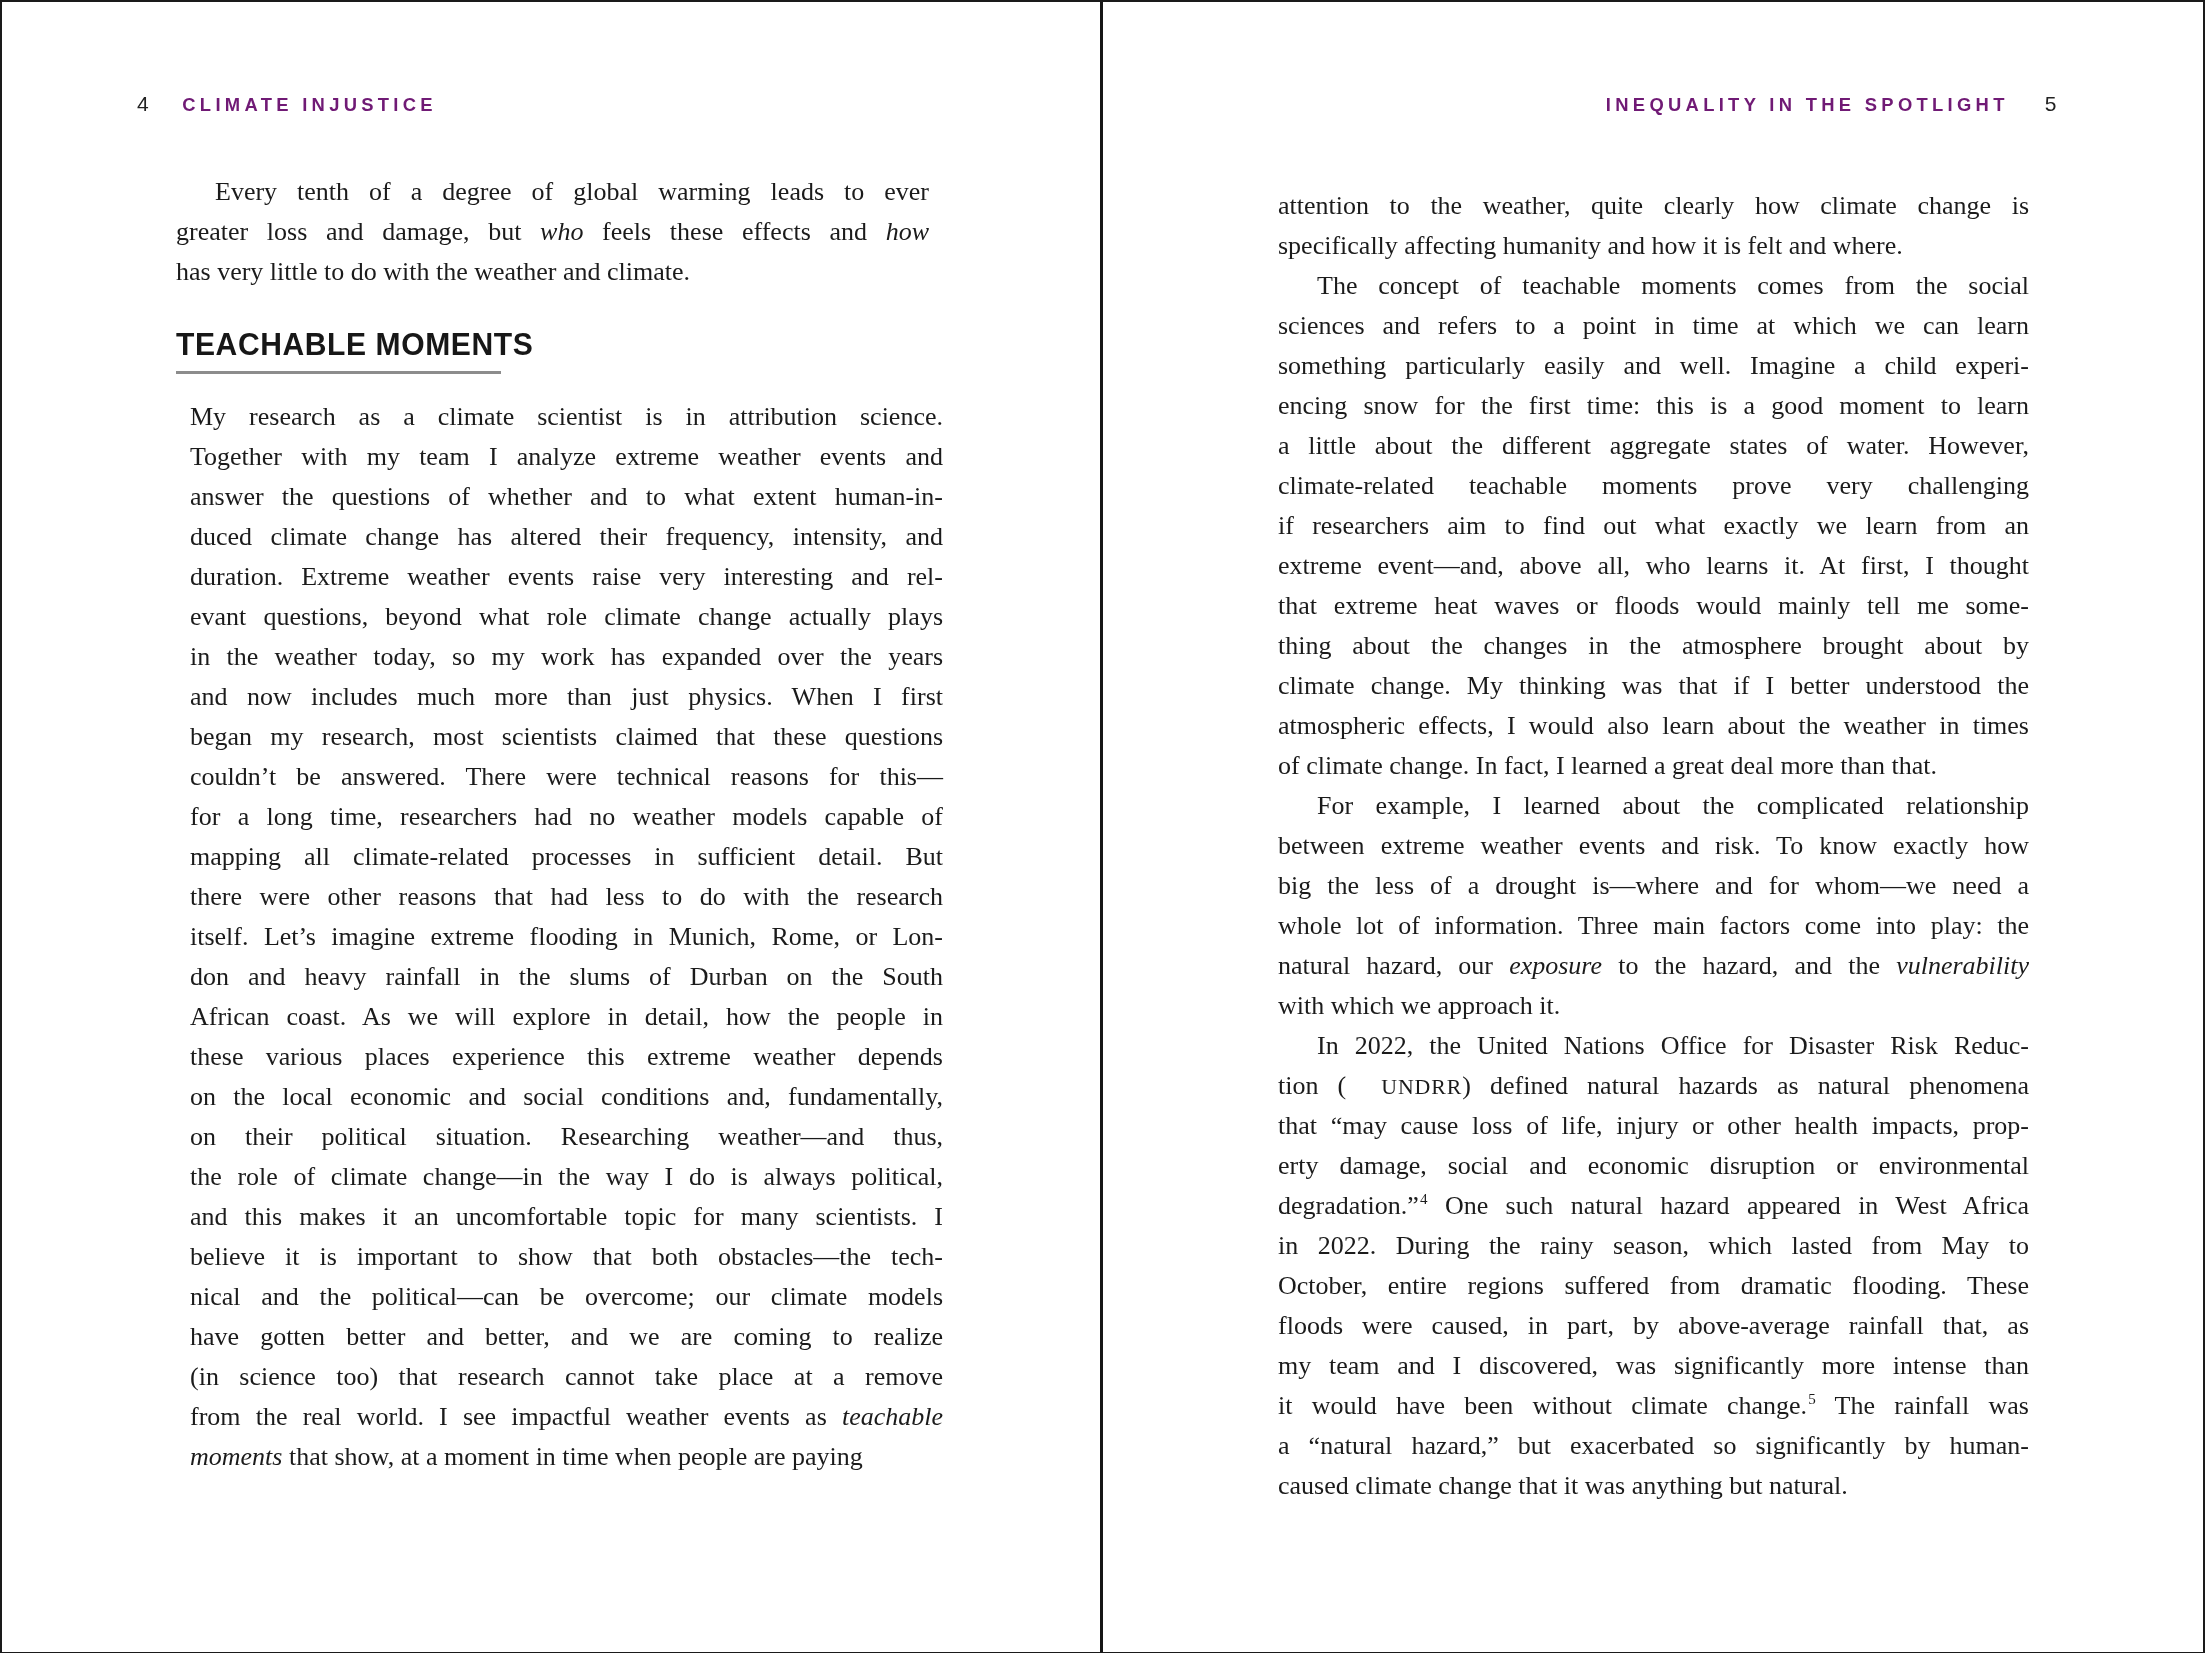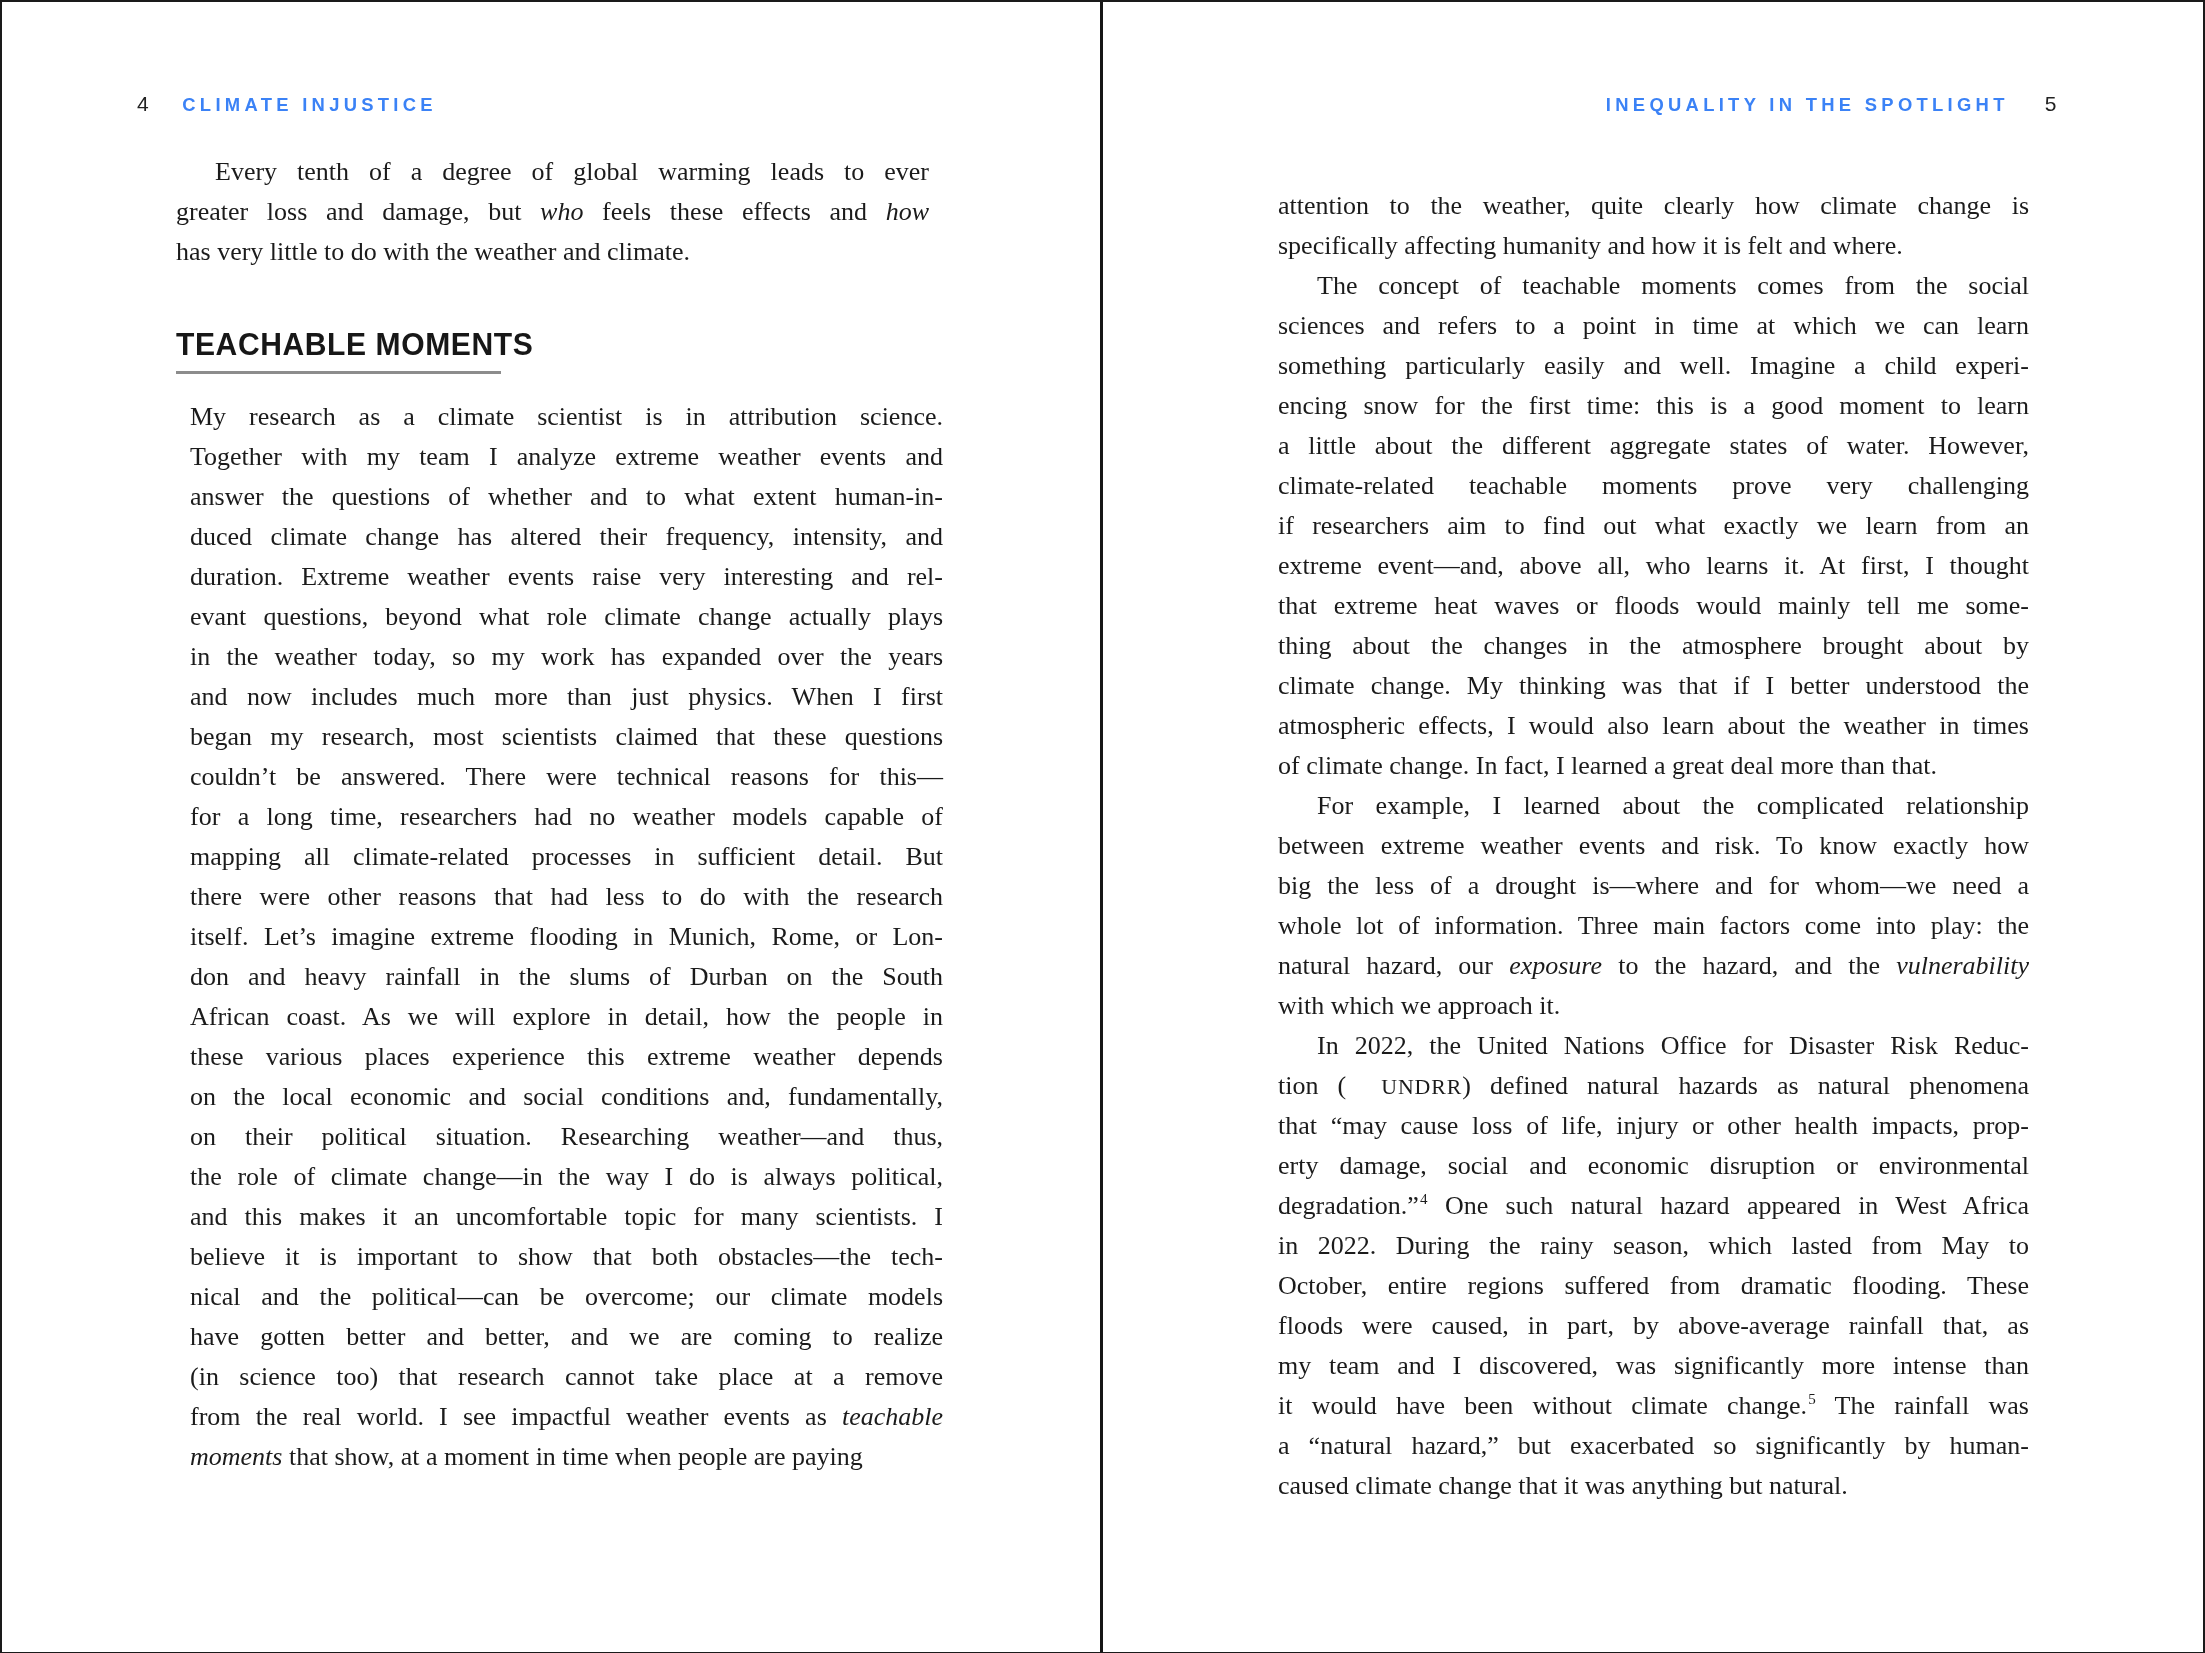--- a/index.html
+++ b/index.html
@@ -26,24 +26,24 @@
     display:flex;align-items:baseline;gap:33px;
     font-family:"Liberation Sans", sans-serif;
     white-space:nowrap;
   }
   #head-left{left:137px;}
   #head-right{right:148px;gap:36px;}
   .page-num{
     font-size:21px;font-weight:500;letter-spacing:0.6px;color:#222;
   }
   .head-title{
-    font-size:18.4px;font-weight:700;letter-spacing:4.3px;color:#3b82f6;
+    font-size:18.4px;font-weight:700;letter-spacing:4.3px;color:#701a75;
   }
   .textcol{position:absolute;font-size:26px;line-height:40px;}
-  #left-intro{left:176px;top:152px;width:753px;}
+  #left-intro{left:176px;top:172px;width:753px;}
   #left-body{left:190px;top:397px;width:753px;}
   #right-body{left:1278px;top:186px;width:751px;}
   #section-heading{
     position:absolute;left:176px;top:329px;
     font-family:"Liberation Sans", sans-serif;
     font-size:31px;font-weight:700;letter-spacing:0.6px;color:#171717;
     transform:scaleX(0.97);transform-origin:left center;
     white-space:nowrap;line-height:1;
   }
   #heading-rule{

